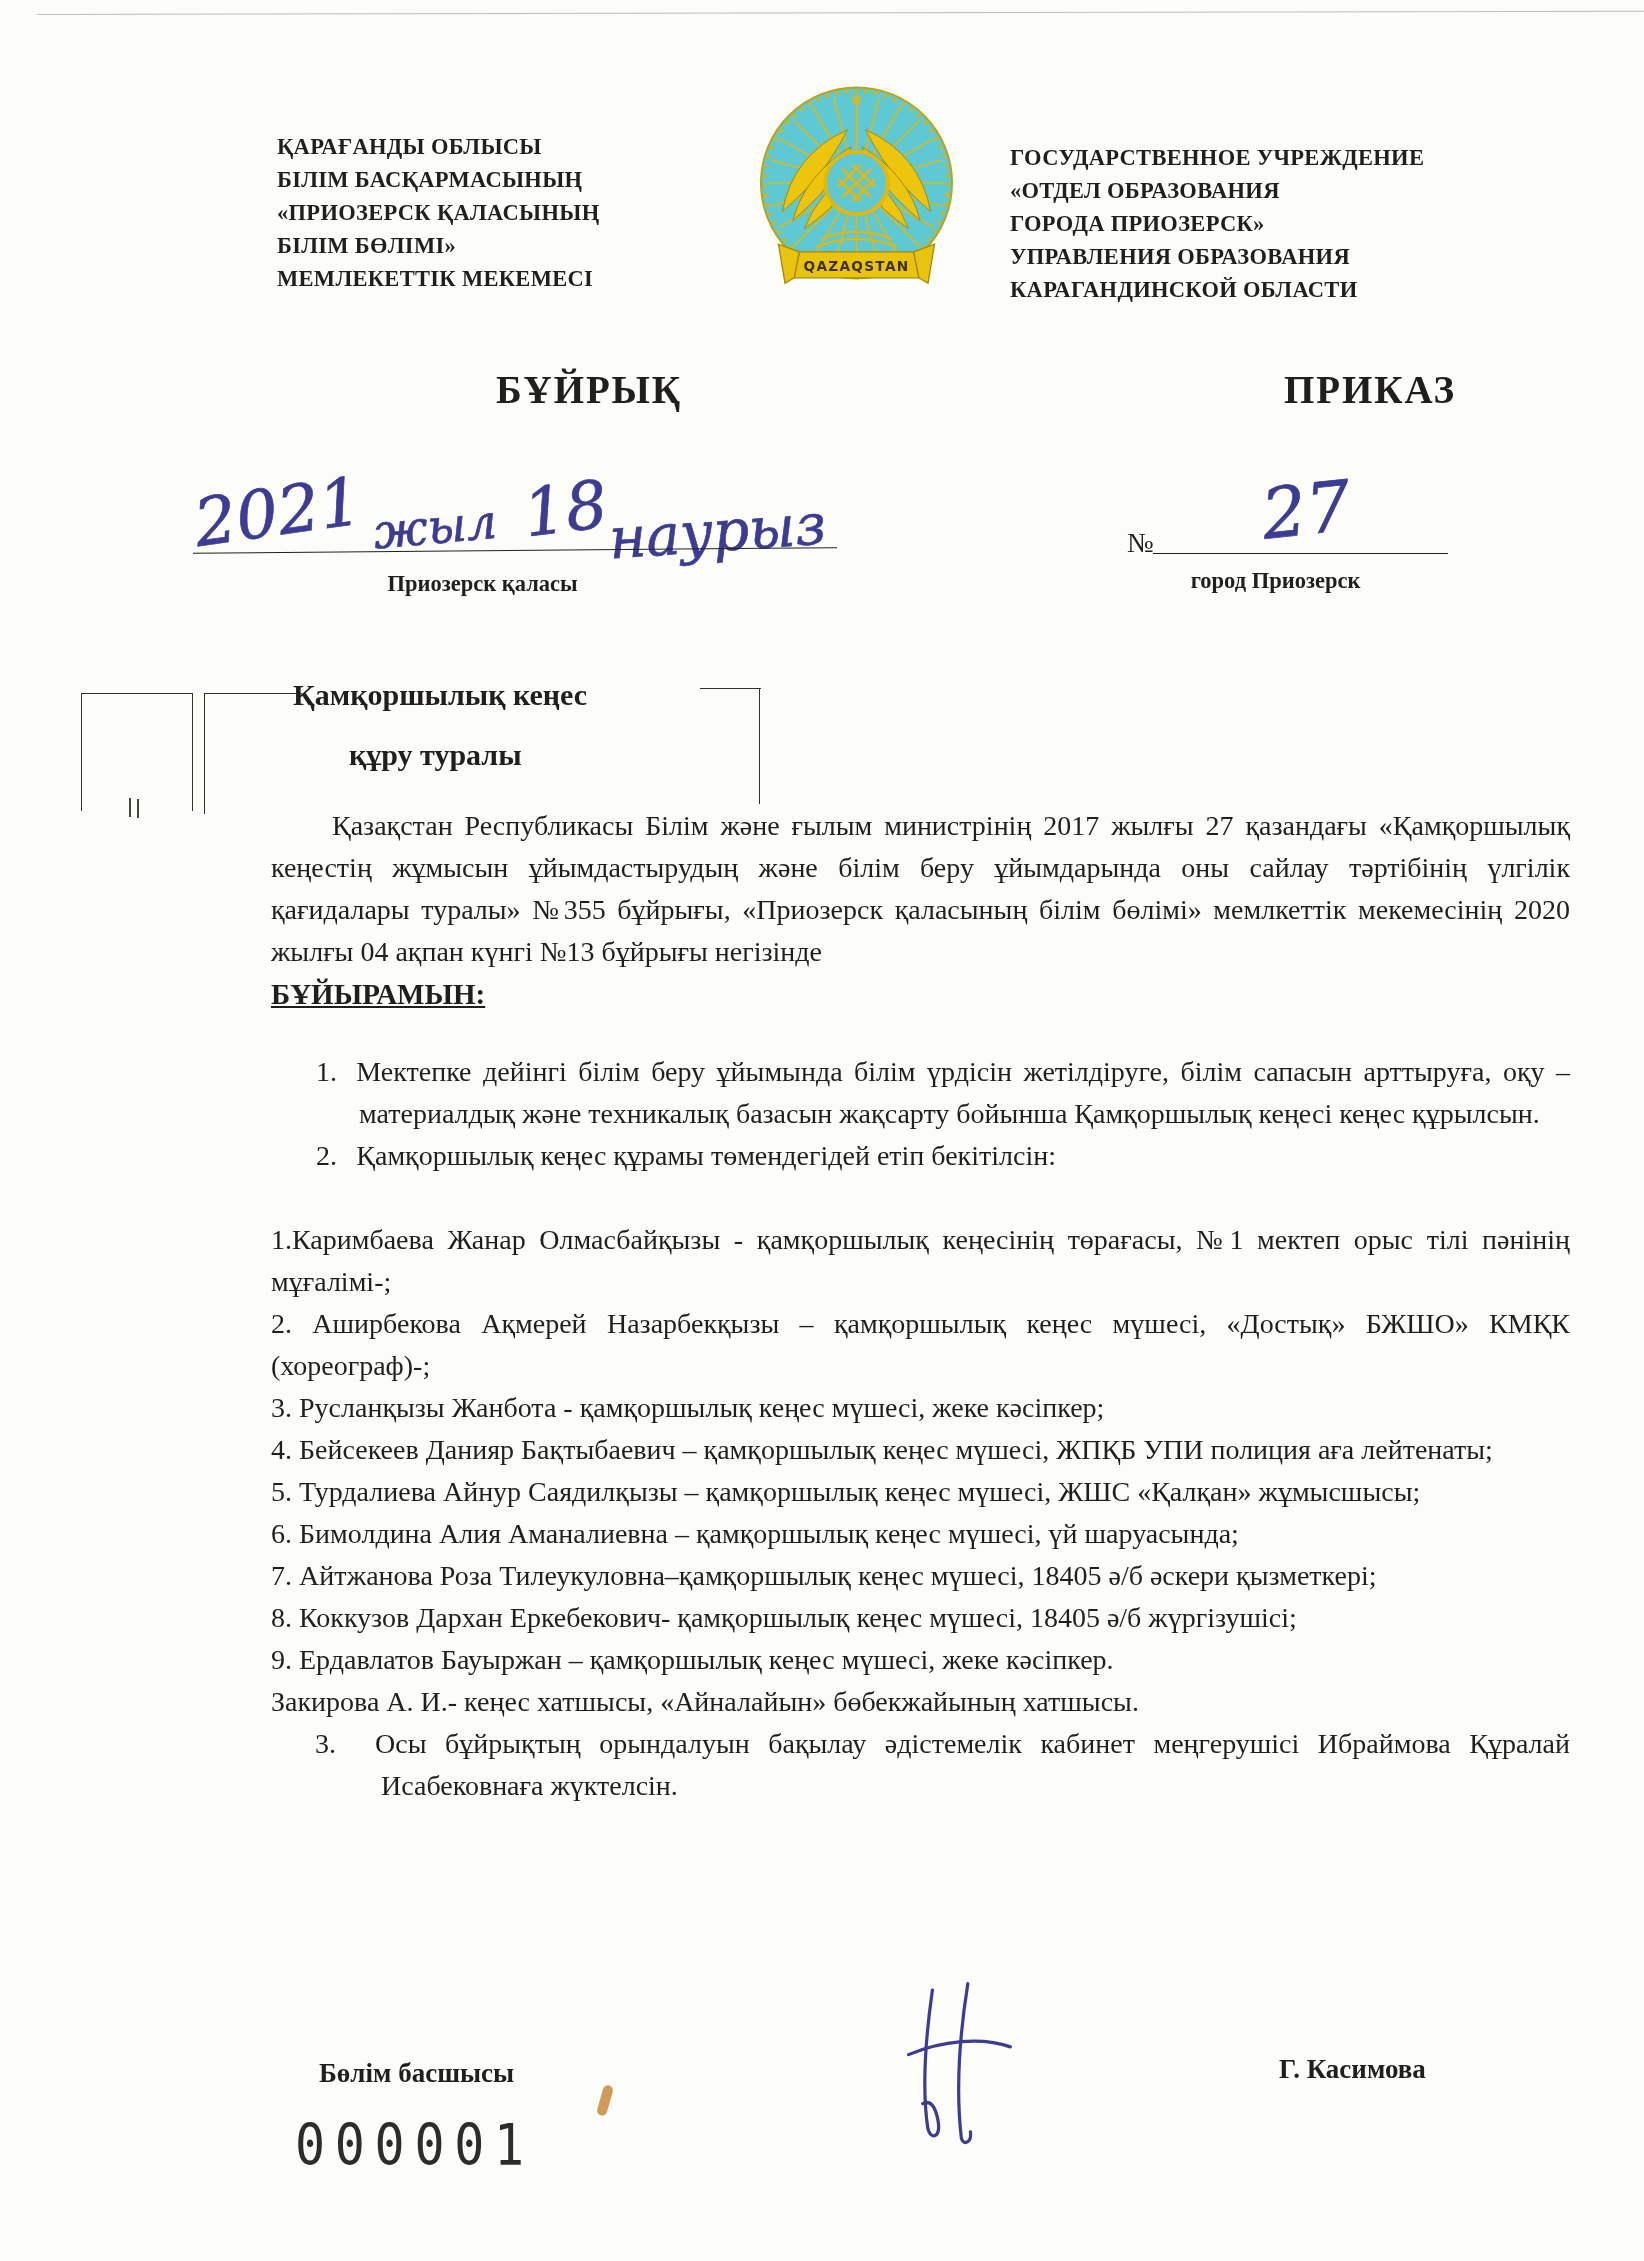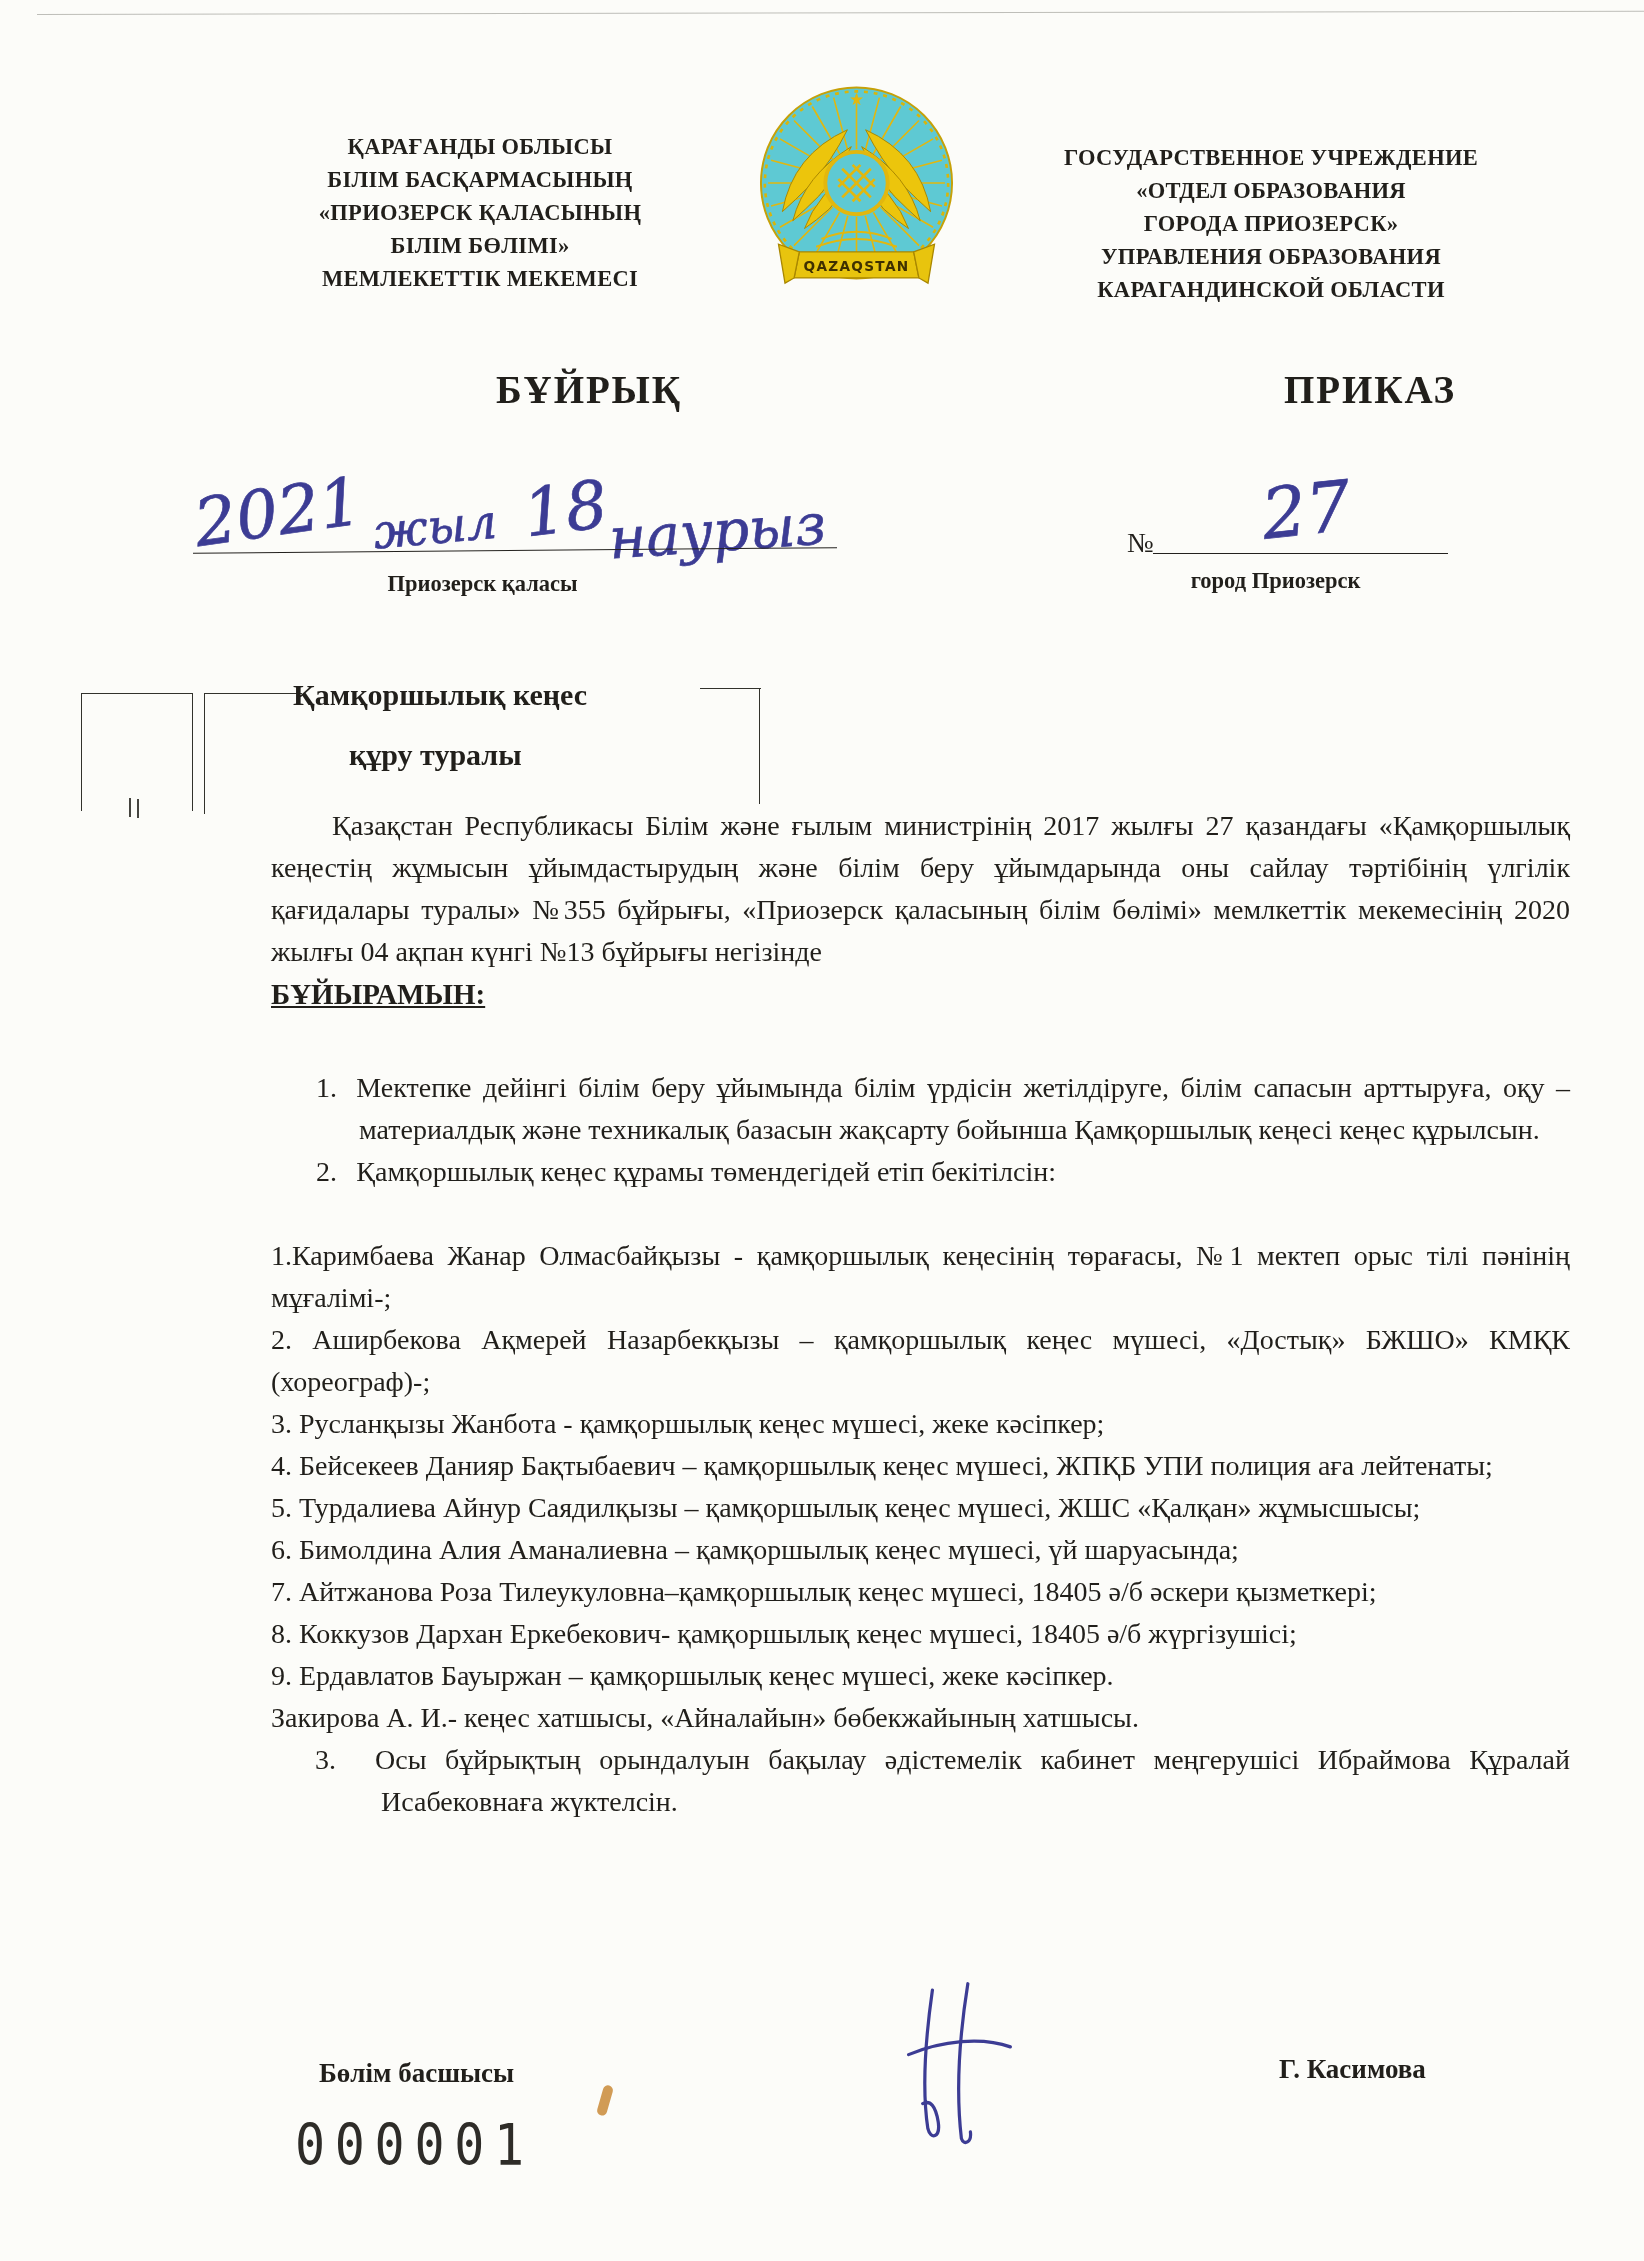--- a/index.html
+++ b/index.html
@@ -12,21 +12,21 @@
     overflow:hidden;
   }
   
   .edge-line{position:absolute;left:37px;top:13.5px;width:1607px;border-top:1.3px solid #94948e;opacity:.6;transform:rotate(-.12deg);transform-origin:left center;}
   .tick{position:absolute;width:1.9px;height:19.3px;background:#45443f;}
   .tick.t1{left:129px;top:798px;}
   .tick.t2{left:137px;top:799px;}
   .stain{position:absolute;left:600px;top:2085px;width:10.3px;height:31px;background:#cd9247;border-radius:5.8px;transform:rotate(16deg);opacity:.92;}
 
   
-  .org{position:absolute;text-align:center;font-weight:bold;font-size:22.5px;line-height:33px;letter-spacing:0.3px;}
+  .org{position:absolute;text-align:left;font-weight:bold;font-size:22.5px;line-height:33px;letter-spacing:0.3px;}
   .org.left{left:277px;top:130px;width:406px;}
   .org.right{left:1010px;top:121px;width:522px;margin-top:20px;}
   .org div{white-space:nowrap;}
   .emblem{position:absolute;left:759px;top:82px;width:195px;height:219px;}
 
   .doc-title{position:absolute;font-weight:bold;font-size:39px;letter-spacing:1.9px;text-align:right;white-space:nowrap;}
   .title-kk{left:283px;width:399px;top:367px;}
   .title-ru{left:1095px;width:361px;top:367px;}
 
   
@@ -51,21 +51,21 @@
   .box-b-left{left:204px;top:693px;height:121px;border-left:1.9px solid #32322c;}
   .box-c-top{left:700px;top:688px;width:61px;border-top:1.9px solid #32322c;}
   .box-c-right{left:759px;top:688px;height:116px;border-left:1.9px solid #32322c;}
 
   
   .body-text{position:absolute;left:271px;top:805px;width:1299px;font-size:28px;line-height:42px;text-align:justify;}
   .body-text p{margin:0;}
   .intro{text-indent:61px;}
   .resolve{font-weight:bold;font-size:29px;text-decoration:underline;}
   .oli{padding-left:88px;text-indent:-43px;}
-  .oli.first{margin-top:52px;}
+  .oli.first{margin-top:36px;}
   .oli .marker{margin-right:19.3px;}
   .members{margin-top:42px;}
   .final{padding-left:110px;text-indent:-66px;}
   .final .marker{margin-right:39px;}
 
   
   .sig-title{position:absolute;left:319px;top:2058px;font-weight:bold;font-size:27px;white-space:nowrap;}
   .sig-name{position:absolute;left:1279px;top:2054px;font-weight:bold;font-size:27px;white-space:nowrap;}
   .sig-svg{position:absolute;left:871px;top:1976px;width:155px;height:174px;overflow:visible;}
   .stamp{position:absolute;left:295px;top:2113px;font-family:"DejaVu Sans Mono",monospace;font-size:50px;letter-spacing:9.7px;color:#2e2c28;transform:scaleY(1.14);transform-origin:left top;}

